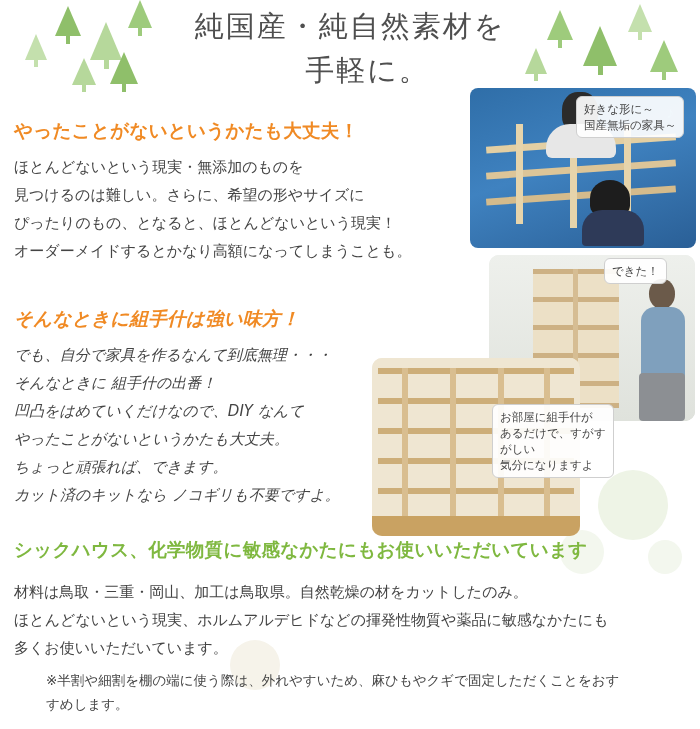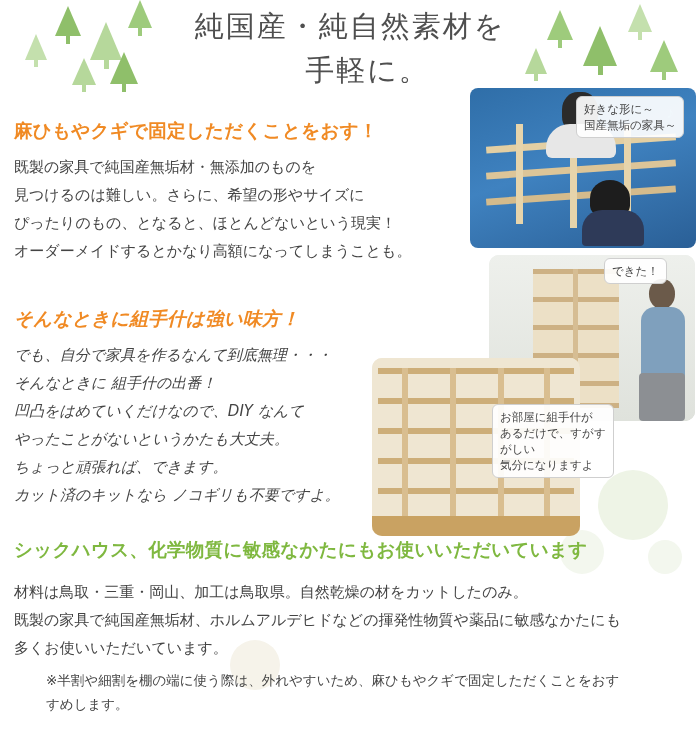--- a/index.html
+++ b/index.html
@@ -259,23 +259,23 @@
     <div class="slat" style="left:78px;top:10px;width:6px;height:154px;background:#d9be90;"></div>
     <div class="slat" style="left:126px;top:10px;width:6px;height:154px;background:#d9be90;"></div>
     <div class="slat" style="left:172px;top:10px;width:6px;height:154px;background:#d9be90;"></div>
     <div style="position:absolute;left:0;bottom:0;width:208px;height:20px;background:#c9a262;"></div>
   </div>
   <div class="callout callout-3">お部屋に組手什が
 あるだけで、すがすがしい
 気分になりますよ</div>
 
   <div class="col block1">
-    <p class="h-orange">麻ひもやクギで固定しただくことをおす！</p>
+    <p class="h-orange">やったことがないというかたも大丈夫！</p>
     <p class="body-text">
-      <span class="ln">既製の家具で純国産無垢材・無添加のものを</span>
+      <span class="ln">ほとんどないという現実・無添加のものを</span>
       <span class="ln">見つけるのは難しい。さらに、希望の形やサイズに</span>
       <span class="ln">ぴったりのもの、となると、ほとんどないという現実！</span>
       <span class="ln">オーダーメイドするとかなり高額になってしまうことも。</span>
     </p>
   </div>
 
   <div class="col block2">
     <p class="h-orange">そんなときに組手什は強い味方！</p>
     <p class="body-text">
       <span class="ln">でも、自分で家具を作るなんて到底無理・・・</span>
@@ -287,21 +287,21 @@
     </p>
   </div>
 
   <div class="col block3">
     <p class="h-green">シックハウス、化学物質に敏感なかたにもお使いいただいています</p>
   </div>
 
   <div class="col block4">
     <p class="body-text">
       <span class="ln" style="display:block;">材料は鳥取・三重・岡山、加工は鳥取県。自然乾燥の材をカットしたのみ。</span>
-      <span class="ln">既製の家具で純国産無垢材、ホルムアルデヒドなどの揮発性物質や薬品に敏感なかたにも</span>
+      <span class="ln">ほとんどないという現実、ホルムアルデヒドなどの揮発性物質や薬品に敏感なかたにも</span>
       <span class="ln">多くお使いいただいています。</span>
     </p>
   </div>
 
   <div class="col note">
     <p class="body-text" style="font-size:13.5px;line-height:24px;">
       <span class="ln">※半割や細割を棚の端に使う際は、外れやすいため、麻ひもやクギで固定しただくことをおす</span>
       <span class="ln">すめします。</span>
     </p>
   </div>

